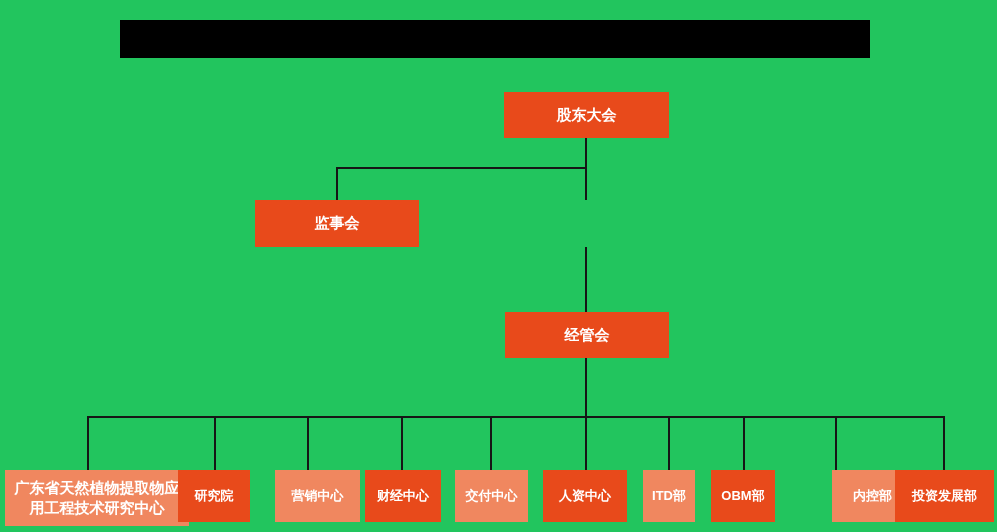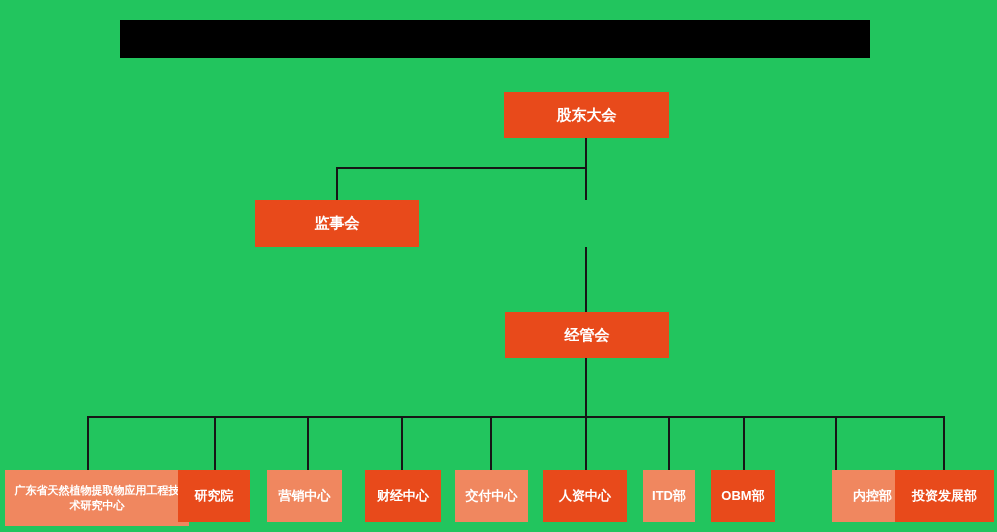--- a/index.html
+++ b/index.html
@@ -33,23 +33,23 @@
   }
   .node.dark  { background: #E84A1B; }
   .node.light { background: #F0875F; }
 
   .n-root        { left: 504px; top:  92px; width: 165px; height: 46px; font-size: 15px; }
   .n-supervisors { left: 255px; top: 200px; width: 164px; height: 47px; font-size: 15px; }
   .n-directors   { left: 504px; top: 200px; width: 164px; height: 47px; font-size: 15px; }
   .n-management  { left: 505px; top: 312px; width: 164px; height: 46px; font-size: 15px; }
 
   .dept { top: 470px; height: 52px; font-size: 13px; }
-  .d0 { left:   5px; width: 184px; height: 56px; font-size: 11px; padding: 0 5px; }
+  .d0 { left:   5px; width: 184px; height: 56px; font-size: 15px; padding: 0 5px; }
   .d1 { left: 178px; width:  72px; }
-  .d2 { left: 267px; width:  75px; }
+  .d2 { left: 275px; width:  85px; }
   .d3 { left: 365px; width:  76px; }
   .d4 { left: 455px; width:  73px; }
   .d5 { left: 543px; width:  84px; }
   .d6 { left: 643px; width:  52px; }
   .d7 { left: 711px; width:  64px; }
   .d8 { left: 832px; width:  81px; }
   .d9 { left: 895px; width:  99px; }
 </style>
 </head>
 <body>

